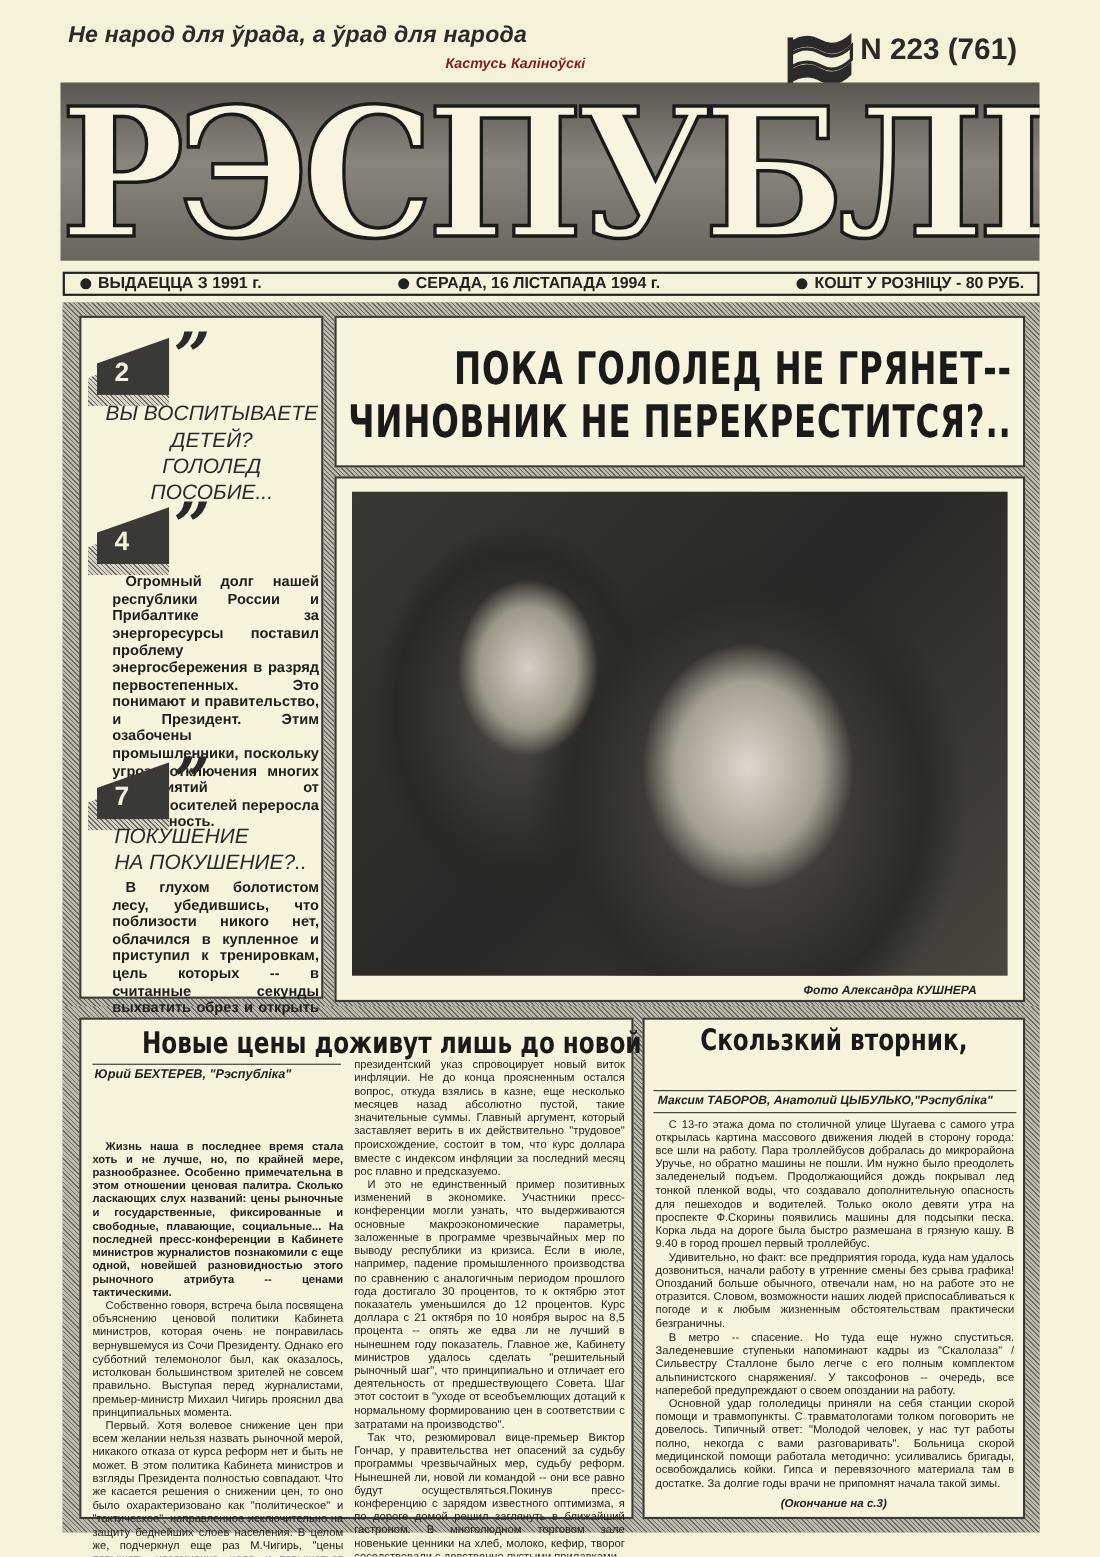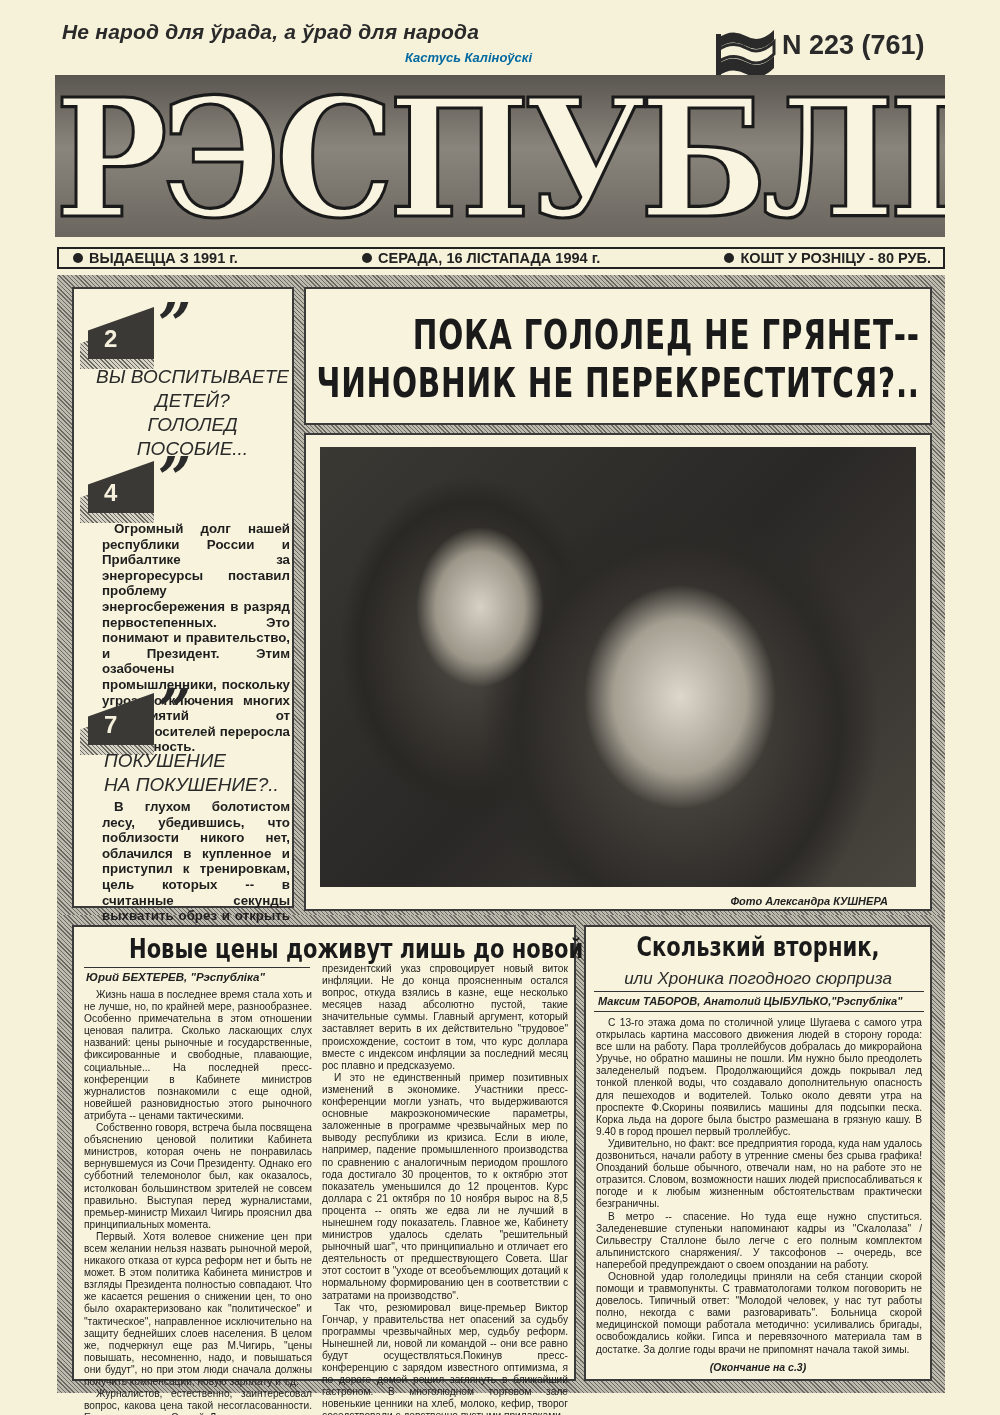--- a/index.html
+++ b/index.html
@@ -13,21 +13,21 @@
   .abs { position: absolute; }
 
   
   .motto {
     left: 62px; top: 20px;
     font-size: 21px; font-weight: bold; font-style: italic;
     color: #2a2a2a; letter-spacing: 0.2px;
   }
   .motto-author {
     left: 405px; top: 50px;
-    font-size: 13px; font-weight: bold; font-style: italic; color: #0369a1;
+    font-size: 13px; font-weight: bold; font-style: italic; color: #7f1d1d;
   }
   .issue-no {
     left: 782px; top: 30px;
     font-size: 27px; font-weight: bold; color: #2a2a2a;
   }
   .flag { left: 712px; top: 20px; width: 68px; height: 72px; }
 
   
   .masthead {
     left: 55px; top: 75px; width: 890px; height: 162px;
@@ -146,21 +146,21 @@
     position: absolute;
     font-size: 11.5px; font-weight: bold; font-style: italic; color: #222;
   }
   .rule { position: absolute; height: 1px; background: #333; }
   .col {
     position: absolute;
     font-size: 10.2px; line-height: 12.1px; color: #222;
     text-align: justify;
   }
   .col p { text-indent: 12px; }
-  .col p.lead { font-weight: normal; }
+  .col p.lead { font-weight: bold; margin-top: 48px; }
   .subtitle {
     position: absolute; left: 0; right: 0; text-align: center;
     font-size: 17px; font-style: italic; color: #2a2a2a;
   }
   .continued {
     position: absolute; left: 0; right: 0; text-align: center;
     font-size: 10.5px; font-weight: bold; font-style: italic; color: #222;
   }
 </style>
 </head>
@@ -259,21 +259,20 @@
   </div>
   <div class="col" style="left:248px; top:36px; width:246px;">
     <p style="text-indent:0">президентский указ спровоцирует новый виток инфляции. Не до конца проясненным остался вопрос, откуда взялись в казне, еще несколько месяцев назад абсолютно пустой, такие значительные суммы. Главный аргумент, который заставляет верить в их действительно "трудовое" происхождение, состоит в том, что курс доллара вместе с индексом инфляции за последний месяц рос плавно и предсказуемо.</p>
     <p>И это не единственный пример позитивных изменений в экономике. Участники пресс-конференции могли узнать, что выдерживаются основные макроэкономические параметры, заложенные в программе чрезвычайных мер по выводу республики из кризиса. Если в июле, например, падение промышленного производства по сравнению с аналогичным периодом прошлого года достигало 30 процентов, то к октябрю этот показатель уменьшился до 12 процентов. Курс доллара с 21 октября по 10 ноября вырос на 8,5 процента -- опять же едва ли не лучший в нынешнем году показатель. Главное же, Кабинету министров удалось сделать "решительный рыночный шаг", что принципиально и отличает его деятельность от предшествующего Совета. Шаг этот состоит в "уходе от всеобъемлющих дотаций к нормальному формированию цен в соответствии с затратами на производство".</p>
     <p>Так что, резюмировал вице-премьер Виктор Гончар, у правительства нет опасений за судьбу программы чрезвычайных мер, судьбу реформ. Нынешней ли, новой ли командой -- они все равно будут осуществляться.Покинув пресс-конференцию с зарядом известного оптимизма, я по дороге домой решил заглянуть в ближайший гастроном. В многолюдном торговом зале новенькие ценники на хлеб, молоко, кефир, творог соседствовали с девственно пустыми прилавками.</p>
   </div>
 </div>
 
 <div class="abs panel article2">
   <div class="art-title" style="top:4px; font-size:27px;">Скользкий вторник,</div>
-  <div class="subtitle" style="top:42px;">или Хроника погодного сюрприза</div>
   <div class="rule" style="left:8px; top:64px; width:330px;"></div>
   <div class="byline" style="left:12px; top:68px; font-size:11px;">Максим ТАБОРОВ, Анатолий ЦЫБУЛЬКО,"Рэспубліка"</div>
   <div class="rule" style="left:8px; top:84px; width:330px;"></div>
   <div class="col" style="left:10px; top:90px; width:326px;">
     <p>С 13-го этажа дома по столичной улице Шугаева с самого утра открылась картина массового движения людей в сторону города: все шли на работу. Пара троллейбусов добралась до микрорайона Уручье, но обратно машины не пошли. Им нужно было преодолеть заледенелый подъем. Продолжающийся дождь покрывал лед тонкой пленкой воды, что создавало дополнительную опасность для пешеходов и водителей. Только около девяти утра на проспекте Ф.Скорины появились машины для подсыпки песка. Корка льда на дороге была быстро размешана в грязную кашу. В 9.40 в город прошел первый троллейбус.</p>
     <p>Удивительно, но факт: все предприятия города, куда нам удалось дозвониться, начали работу в утренние смены без срыва графика! Опозданий больше обычного, отвечали нам, но на работе это не отразится. Словом, возможности наших людей приспосабливаться к погоде и к любым жизненным обстоятельствам практически безграничны.</p>
     <p>В метро -- спасение. Но туда еще нужно спуститься. Заледеневшие ступеньки напоминают кадры из "Скалолаза" /Сильвестру Сталлоне было легче с его полным комплектом альпинистского снаряжения/. У таксофонов -- очередь, все наперебой предупреждают о своем опоздании на работу.</p>
     <p>Основной удар гололедицы приняли на себя станции скорой помощи и травмопункты. С травматологами толком поговорить не довелось. Типичный ответ: "Молодой человек, у нас тут работы полно, некогда с вами разговаривать". Больница скорой медицинской помощи работала методично: усиливались бригады, освобождались койки. Гипса и перевязочного материала там в достатке. За долгие годы врачи не припомнят начала такой зимы.</p>
   </div>
   <div class="continued" style="top:434px;">(Окончание на с.3)</div>

